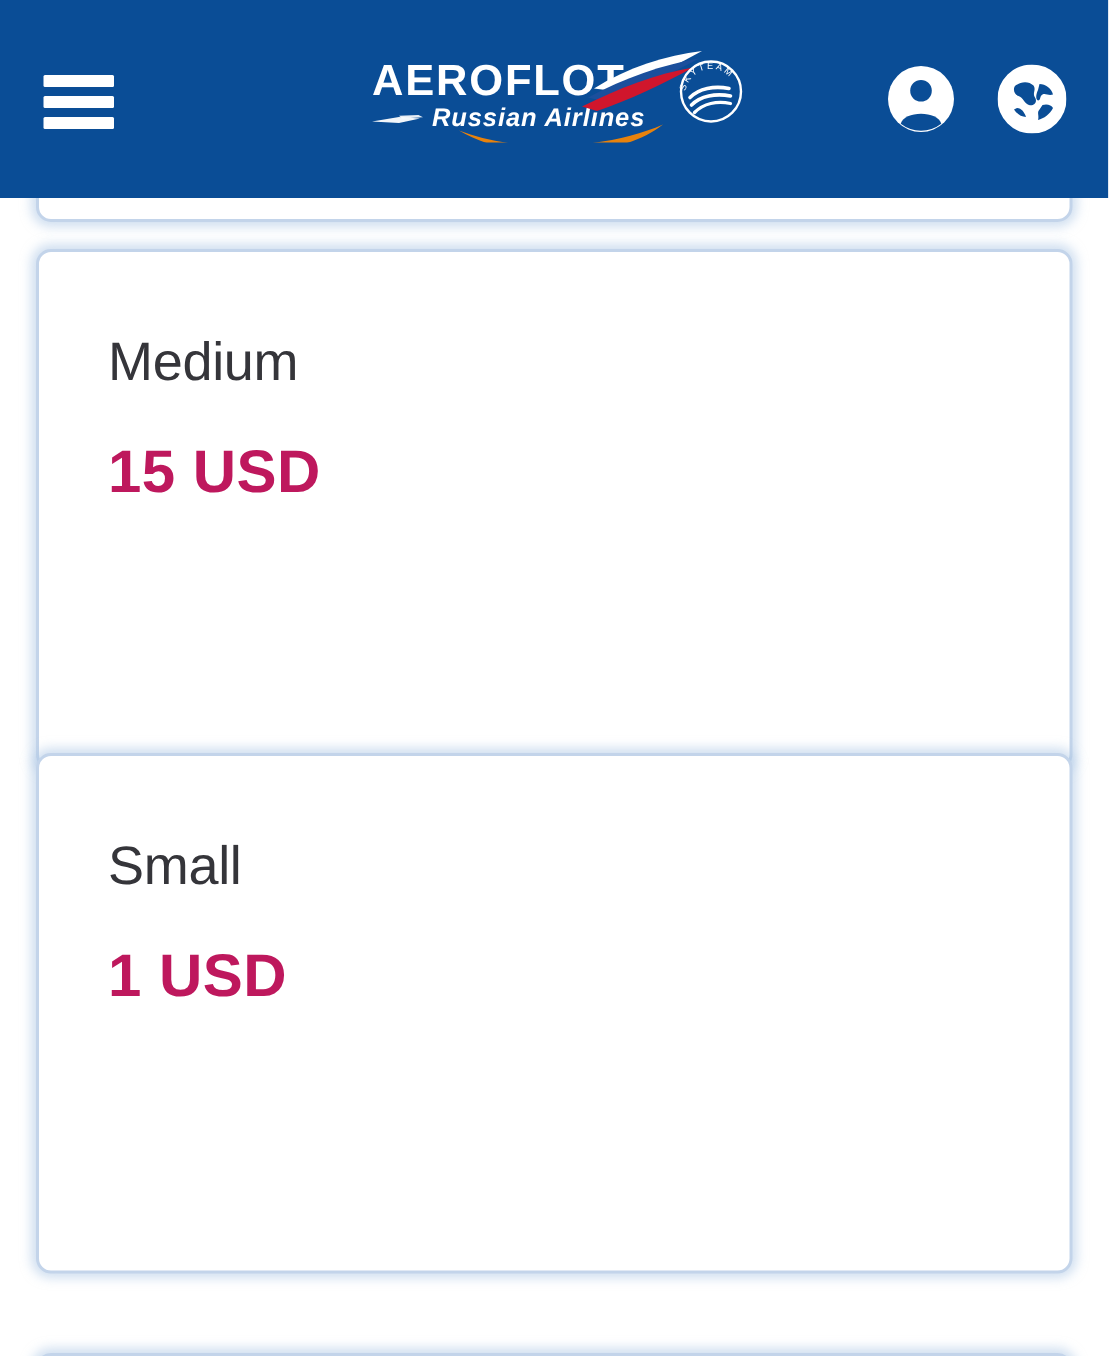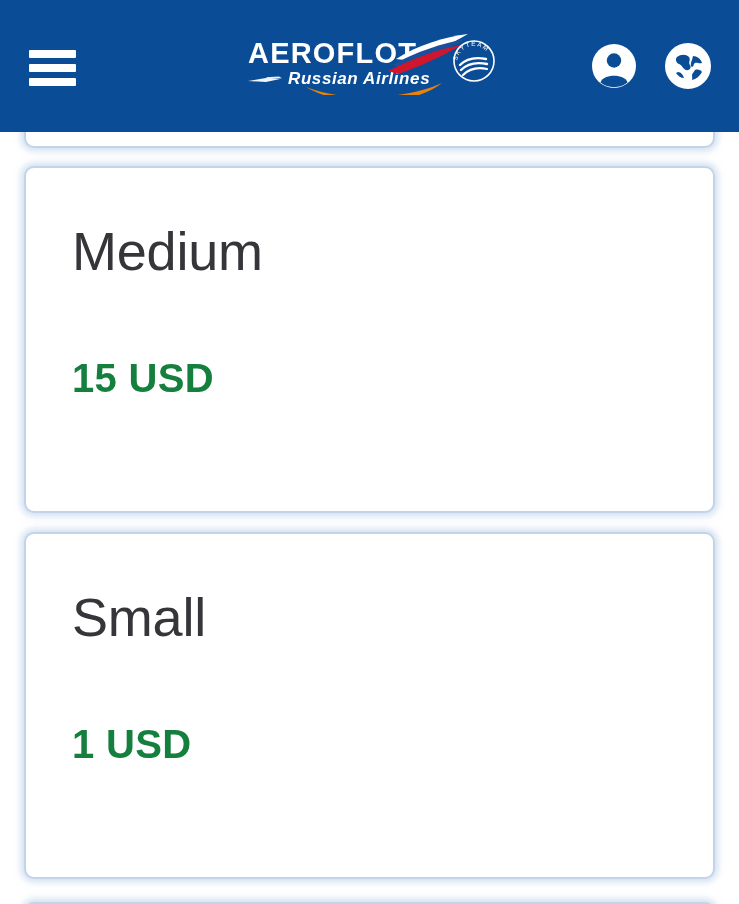--- a/index.html
+++ b/index.html
@@ -103,32 +103,32 @@
     height: 184px;
   }
 
   .card-medium {
     top: 166px;
     height: 347px;
     padding-top: 40px;
   }
 
   .card-small {
-    top: 532px;
+    top: 502px;
     height: 347px;
     padding-top: 40px;
   }
 
   .card-partial-bottom {
     top: 902px;
     height: 184px;
   }
 
   .plan-title {
-    font-size: 54px;
+    font-size: 36px;
     font-weight: 400;
     color: #35353a;
     line-height: 1.15;
     letter-spacing: -0.2px;
     margin-top: 12px;
   }
 
   .plan-desc {
     font-size: 27px;
     font-weight: 400;
@@ -139,23 +139,23 @@
   .plan-desc.justify { text-align: justify; }
   .plan-desc.justify::after {
     content: "";
     display: inline-block;
     width: 100%;
   }
 
   .plan-price {
     font-size: 40px;
     font-weight: 700;
-    color: #15803d;
+    color: #be185d;
     letter-spacing: 0.3px;
-    margin-top: 74px;
+    margin-top: 32px;
   }
 </style>
 </head>
 <body>
 
 <div class="viewport">
 
   <div class="cardlist">
 
     <div class="card card-partial-top"></div>

